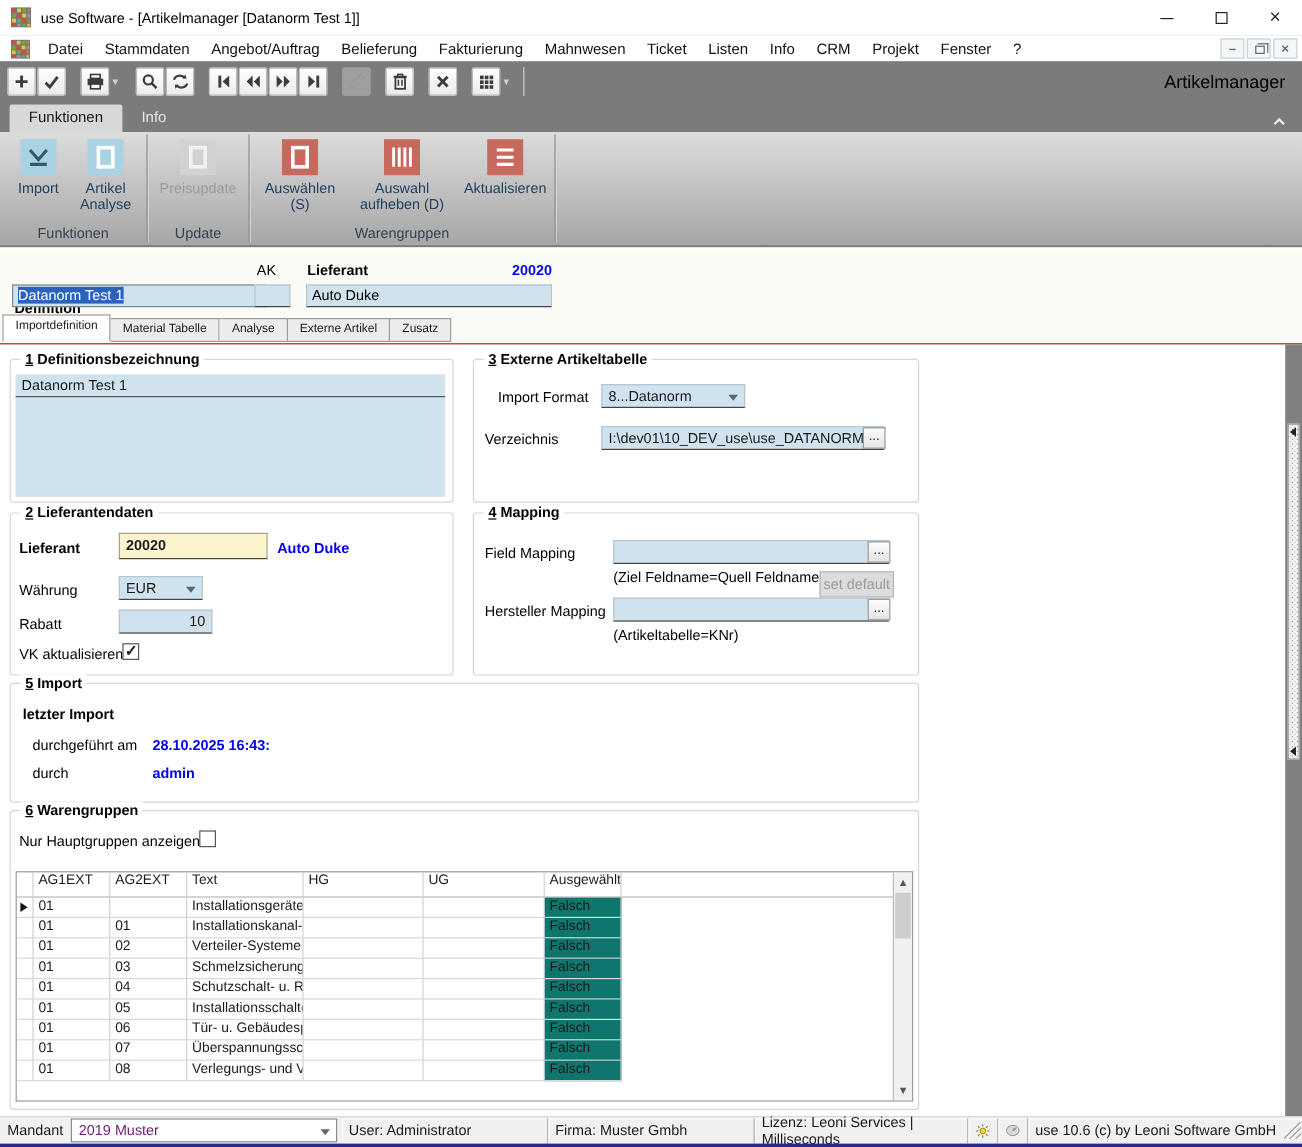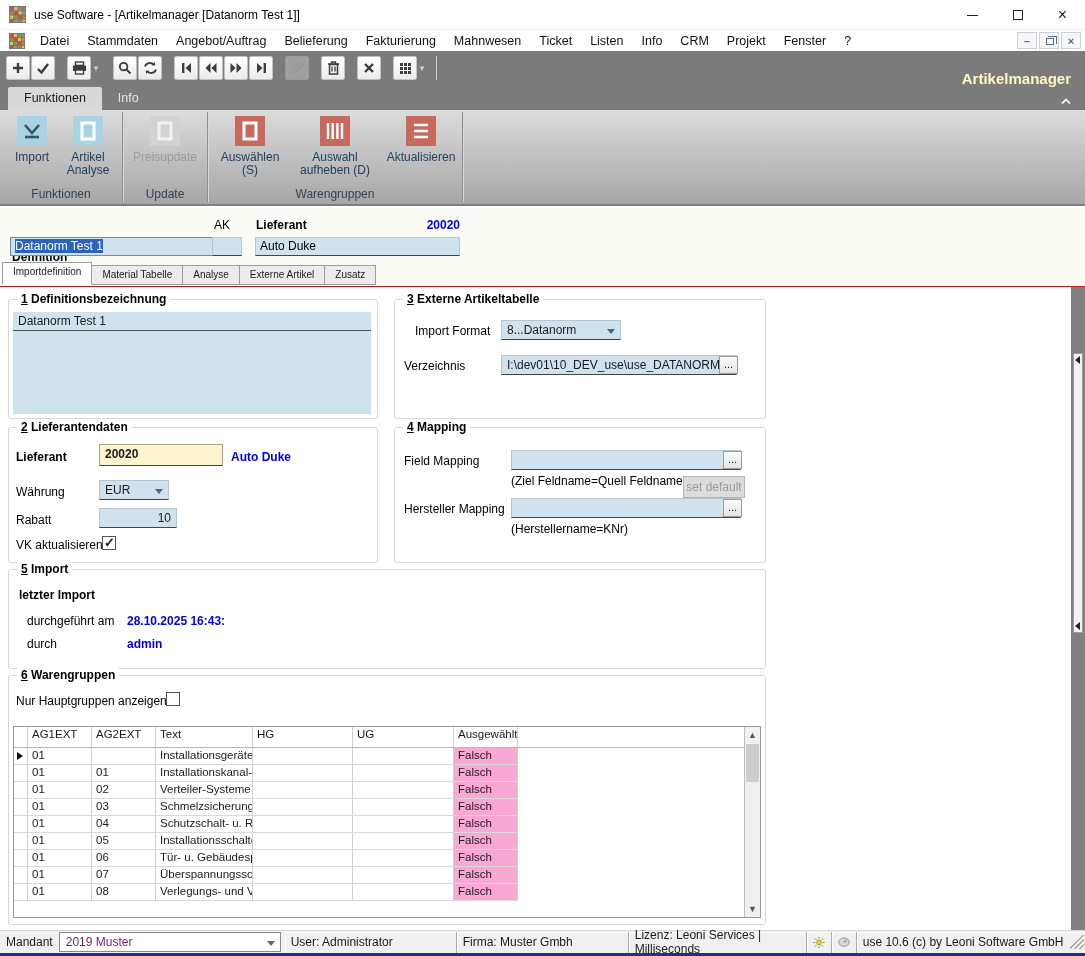--- a/index.html
+++ b/index.html
@@ -25,21 +25,21 @@
   .mdi-restore:before { content:""; position:absolute; left:1px; top:-3px; width:8px; height:7px; border:1px solid #5a6b7a; border-bottom:none; border-left:none; }
 
   
   .darkband { position:absolute; left:0; top:51px; width:1085px; height:59px; background:#7b7b7b; }
   .toolrow { position:absolute; left:6px; top:4px; display:flex; align-items:center; height:26px; }
   .tool-btn { width:24px; height:24px; background:linear-gradient(#ffffff,#ebebeb); border:1px solid #c2c2c2; border-radius:2px; display:flex; align-items:center; justify-content:center; margin-right:1px; }
   .tool-btn.disabled { background:rgba(255,255,255,0.28); border-color:#9a9a9a; }
   .tool-gap { width:11px; }
   .tool-dd { width:8px; color:#cfcfcf; font-size:8px; margin-right:2px; }
   .tool-sep { width:1px; height:24px; background:#cfcfcf; margin-left:8px; }
-  .module-title { position:absolute; right:14px; top:19px; font-size:15px; font-weight:bold; color:#fef9c3; }
+  .module-title { position:absolute; right:14px; top:9px; font-size:15px; font-weight:normal; color:#000000; }
   .ribbon-tabs { position:absolute; left:8px; bottom:0; display:flex; }
   .ribbon-tab { padding:4px 16px 4px 16px; font-size:12.5px; height:23px; }
   .ribbon-tab.active { background:#d8d8d8; color:#1a1a1a; border-top-left-radius:2px; border-top-right-radius:2px; }
   .ribbon-tab.inactive { color:#e3e3e3; }
   .collapse-chevron { position:absolute; right:14px; bottom:5px; }
 
   
   .ribbon { position:absolute; left:0; top:110px; width:1085px; height:96px; background:linear-gradient(#dcdcdc,#a6a6a6); border-bottom:2px solid #7e7e7e; }
   .rgroup { position:absolute; top:0; height:94px; }
   .rgroup-sep { position:absolute; top:2px; height:90px; width:1px; background:#8f8f8f; box-shadow:1px 0 0 #d8d8d8; }
@@ -93,21 +93,21 @@
   .cb.checked:before { content:"✓"; position:absolute; left:1px; top:-2px; font-size:13px; font-weight:bold; color:#222; }
 
   
   .wg-table { position:absolute; left:4px; top:50px; width:748px; height:192px; border:1px solid #9a9a9a; background:#fff; overflow:hidden; }
   .wg-row { display:flex; height:17px; }
   .wg-row.header { height:21px; border-bottom:1px solid #b8b8b8; }
   .wg-cell { flex:none; border-right:1px solid #d0d0d0; padding:1px 4px; font-size:11.5px; white-space:nowrap; overflow:hidden; }
   .wg-row:not(.header) .wg-cell { border-bottom:1px solid #d9d9d9; }
   .c0 { width:14px; padding:1px 1px; position:relative;}
   .c1 { width:64px; } .c2 { width:64px; } .c3 { width:97px; } .c4 { width:100px; } .c5 { width:101px; } .c6 { width:64px; }
-  .cell-falsch { background:#f9a8d4; }
+  .cell-falsch { background:#0f766e; }
   .row-arrow { position:absolute; left:3px; top:4px; width:0; height:0; border-top:4px solid transparent; border-bottom:4px solid transparent; border-left:6px solid #111; }
   .wg-vscroll { position:absolute; right:0; top:0; width:16px; height:190px; background:#f0f0f0; border-left:1px solid #bdbdbd; }
   .wg-vscroll .up, .wg-vscroll .down { position:absolute; left:0; width:15px; height:16px; color:#555; font-size:9px; text-align:center; line-height:16px; }
   .wg-vscroll .up { top:0; } .wg-vscroll .down { bottom:0; }
   .wg-thumb { position:absolute; left:1px; top:17px; width:13px; height:38px; background:#cdcdcd; }
 
   
   .statusbar { position:absolute; left:0; top:930px; width:1085px; height:23px; background:#f0f0f0; border-top:1px solid #d7d7d7; display:flex; align-items:center; font-size:12px; }
   .sb-cell { height:21px; display:flex; align-items:center; padding:0 6px; border-right:1px solid #ababab; box-shadow:inset 1px 1px 0 #fdfdfd; }
   .sb-plain { border:none; box-shadow:none; }
@@ -443,21 +443,21 @@
     <div class="gbox" style="left:394px; top:140px; width:372px; height:136px;">
       <div class="gbox-label"><span class="num">4</span> <span>Mapping</span></div>
       <span class="inbox-label" style="left:9px; top:26px;">Field Mapping</span>
       <div class="txt" style="left:116px; top:22px; width:230px;"><span></span></div>
       <div class="browse-btn" style="left:328px; top:23px;">...</div>
       <span class="hint" style="left:116px; top:46px;">(Ziel Feldname=Quell Feldname)</span>
       <div class="btn-disabled" style="left:288px; top:48px; width:62px; height:22px;">set default</div>
       <span class="inbox-label" style="left:9px; top:74px;">Hersteller Mapping</span>
       <div class="txt" style="left:116px; top:70px; width:230px;"><span></span></div>
       <div class="browse-btn" style="left:328px; top:71px;">...</div>
-      <span class="hint" style="left:116px; top:94px;">(Herstellername=KNr)</span>
+      <span class="hint" style="left:116px; top:94px;">(Artikeltabelle=KNr)</span>
     </div>
 
     <div class="gbox" style="left:8px; top:282px; width:758px; height:100px;">
       <div class="gbox-label"><span class="num">5</span> <span>Import</span></div>
       <span class="inbox-label b" style="left:10px; top:18px;">letzter Import</span>
       <span class="inbox-label" style="left:18px; top:44px;">durchgeführt am</span>
       <span class="blue-bold" style="position:absolute; left:118px; top:44px;">28.10.2025 16:43:</span>
       <span class="inbox-label" style="left:18px; top:67px;">durch</span>
       <span class="blue-bold" style="position:absolute; left:118px; top:67px;">admin</span>
     </div>

